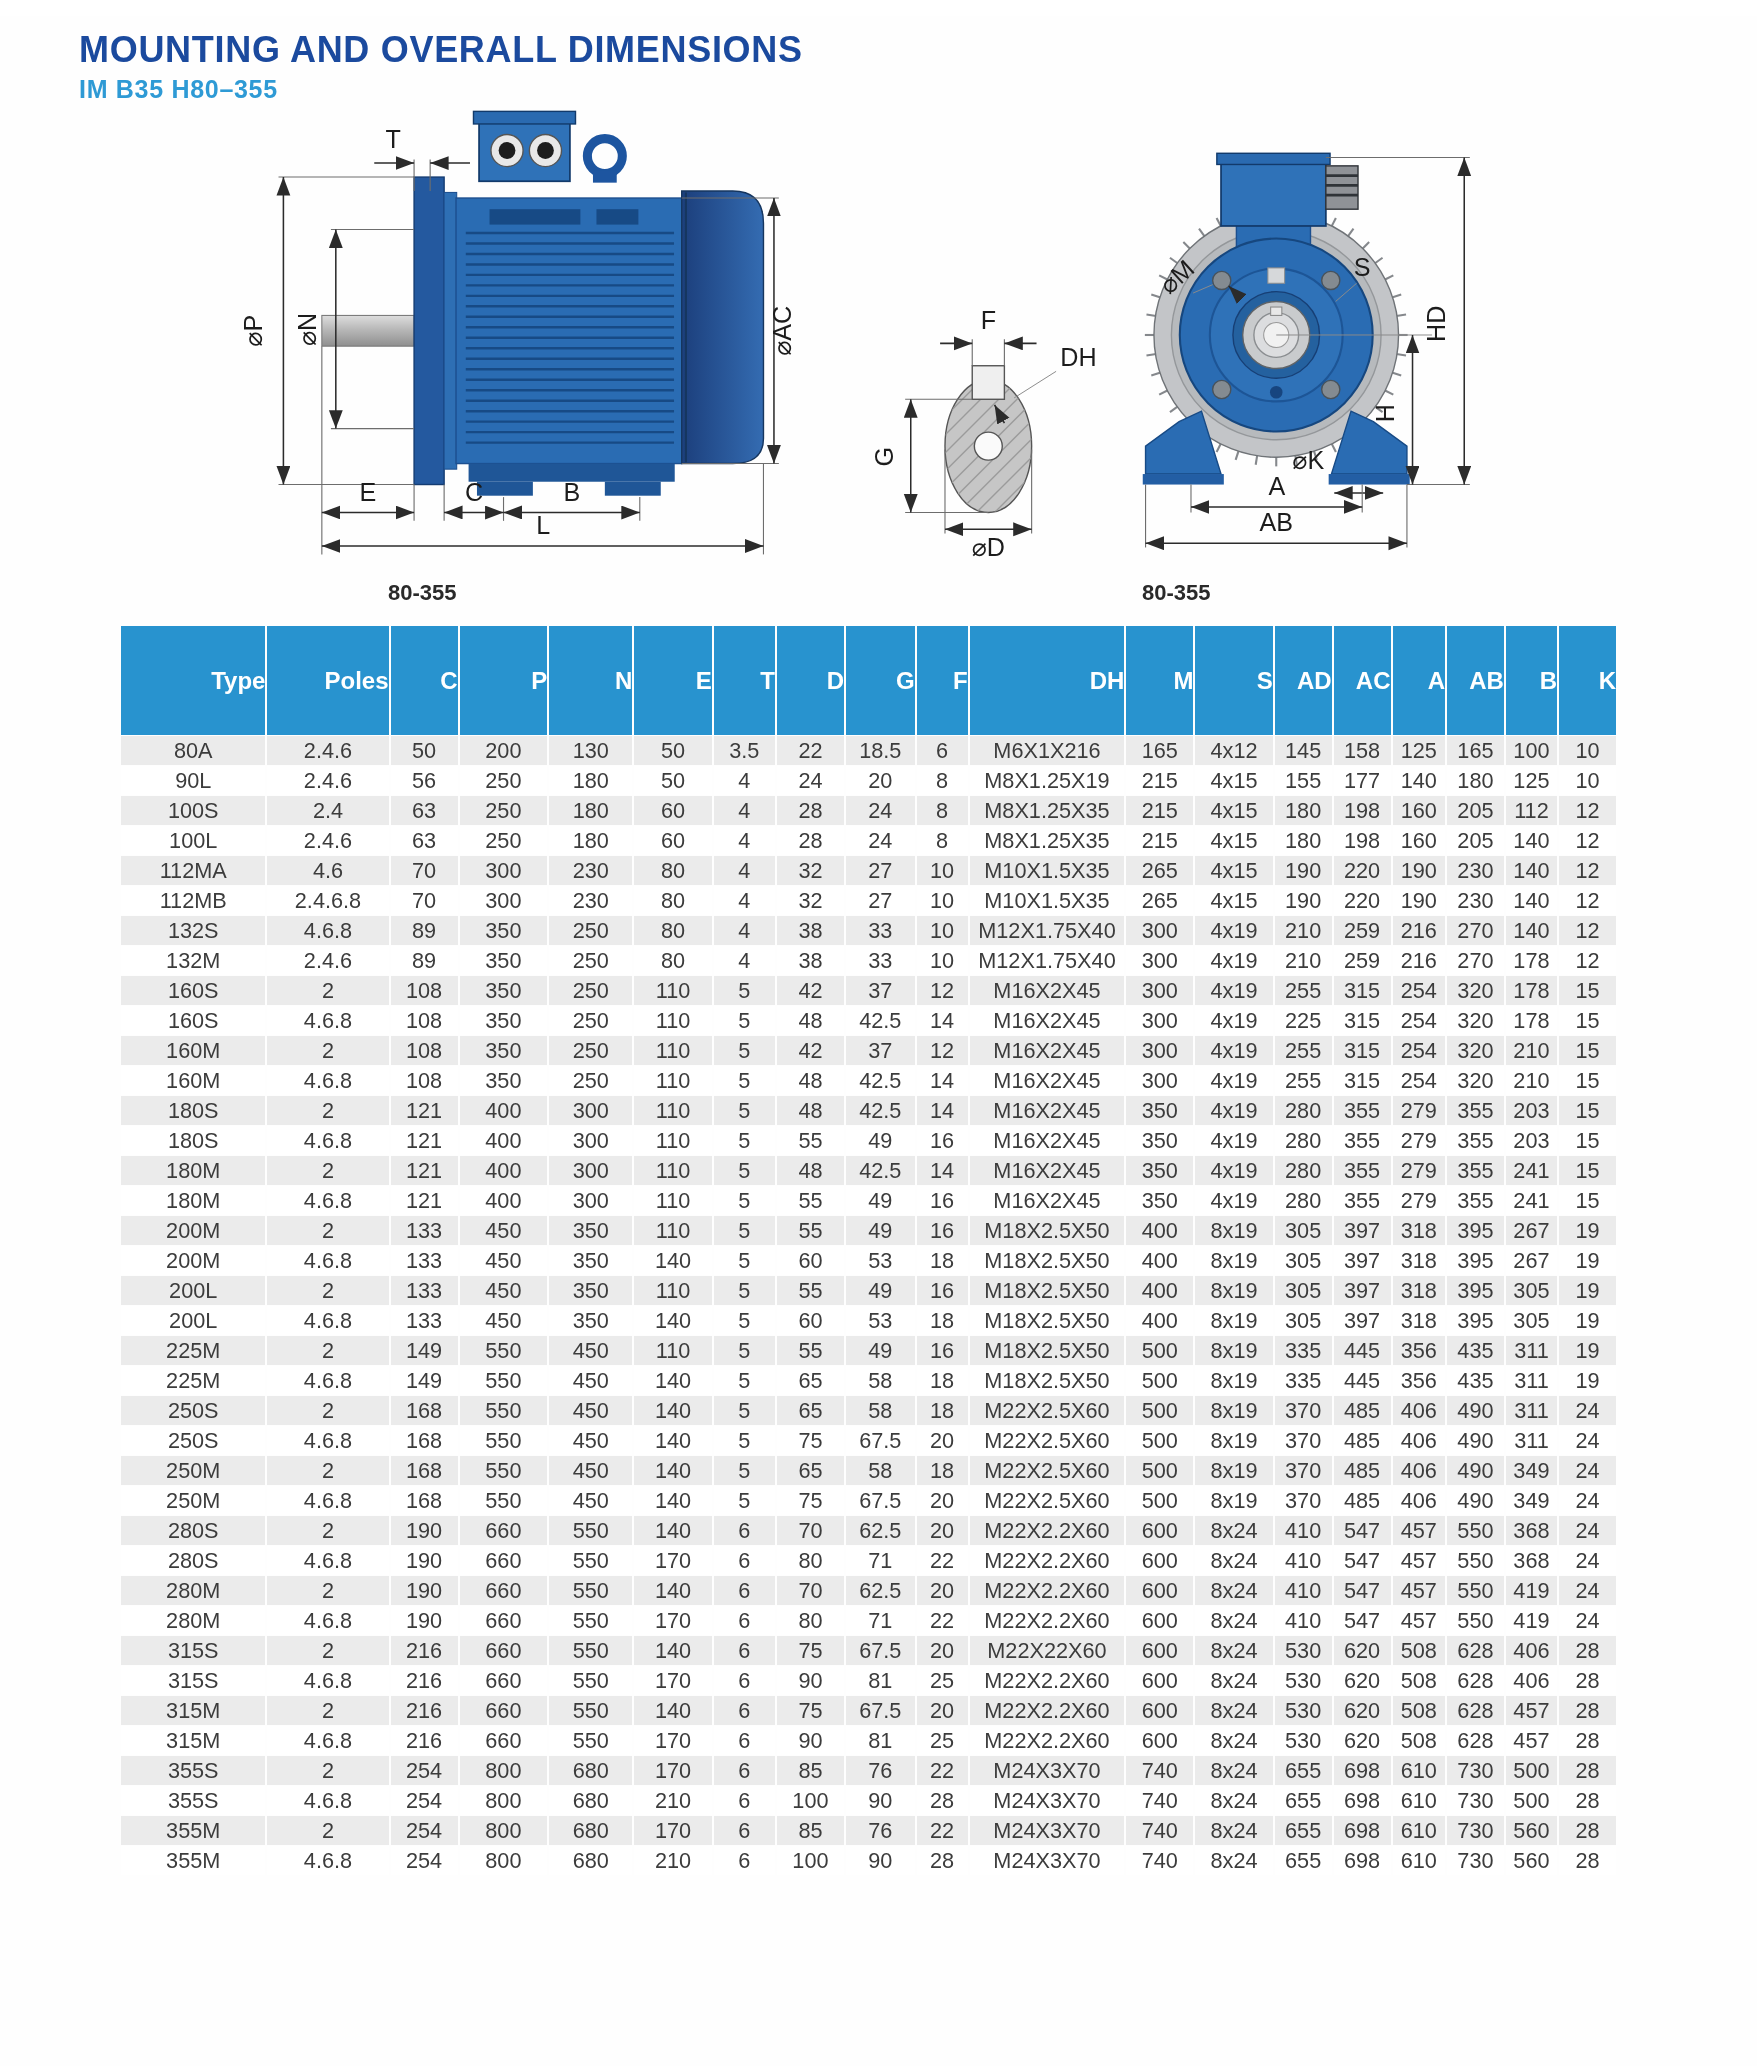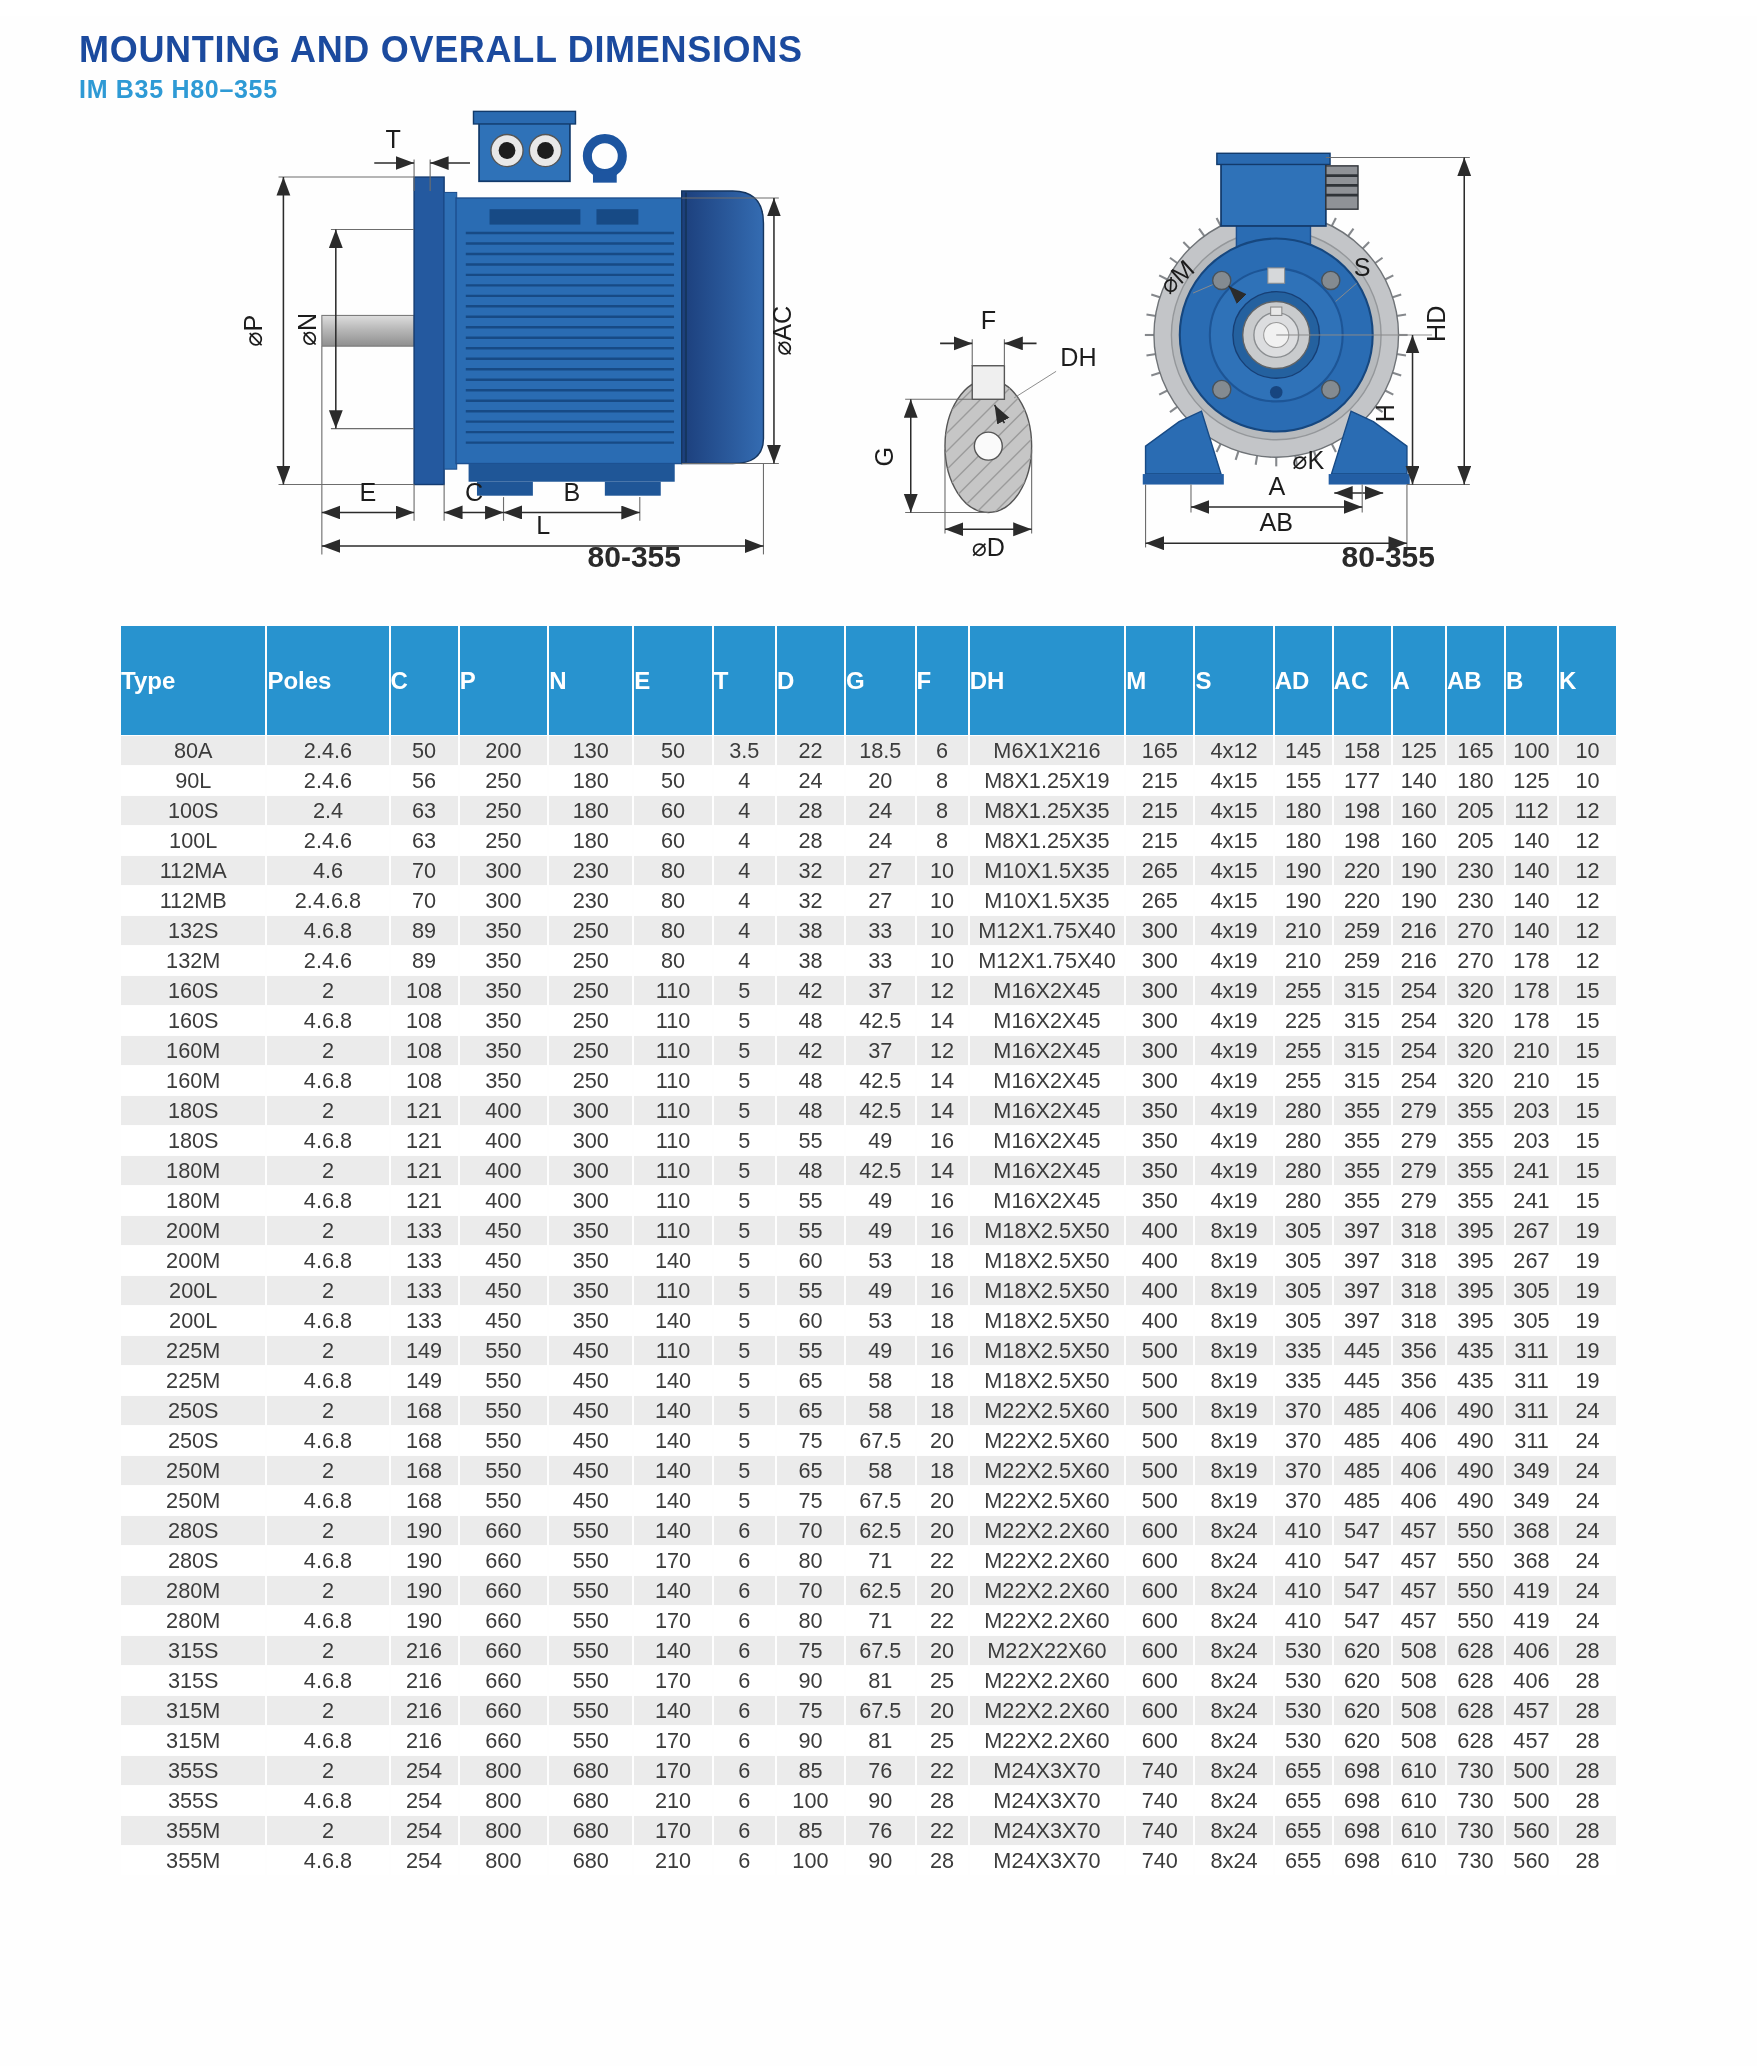--- a/index.html
+++ b/index.html
@@ -2,35 +2,35 @@
 <html style="--title-color: #1b4a9e; --subtitle-color: #2e9ad5; --header-bg: #2893cf; --row-alt: #ebebeb;font-size:11.2px"><head>
 <meta charset="utf-8">
 <style>
   html,body{margin:0;padding:0;background:#ffffff;}
   .page{position:relative;width:1757px;height:2066px;background:#fefefe;overflow:hidden;
         font-family:"Liberation Sans",sans-serif;margin-top:16px;}
   .title{position:absolute;left:79px;top:12.6px;font-size:36px;font-weight:bold;
          color:var(--title-color,#1b4a9e);letter-spacing:0.7px;}
   .subtitle{position:absolute;left:79px;top:59px;font-size:25px;font-weight:bold;
          color:var(--subtitle-color,#2e9ad5);letter-spacing:0.7px;}
-  .figure-caption{position:absolute;width:293px;text-align:right;top:524px;
-         font-size:30px;font-weight:bold;color:#2a2a2a;}
+  .figure-caption{position:absolute;width:293px;text-align:left;top:564px;
+         font-size:22px;font-weight:bold;color:#2a2a2a;}
   .cap-left{left:388px;} .cap-right{left:1142px;}
   svg.fig{position:absolute;top:77px;}
   svg.fig-side{left:231px;}
   svg.fig-front{left:873px;}
   svg text{font-family:"Liberation Sans","DejaVu Sans",sans-serif;font-size:36px;fill:#1c1c1c;}
   .dim{stroke:#2b2b2b;stroke-width:2.2;fill:none;}
   .ext{stroke:#6d6d6d;stroke-width:1.6;fill:none;}
   .thin{stroke:#8a8a8a;stroke-width:1.4;fill:none;}
 
   table.dims{position:absolute;left:119px;top:609px;width:1499px;border-collapse:separate;
          border-spacing:2.1px 1.4px;table-layout:fixed;}
   table.dims th{background:var(--header-bg,#2893cf);color:#fff;font-size:24px;font-weight:bold;
-         height:109px;text-align:left;vertical-align:middle;padding:0;}
+         height:109px;text-align:right;vertical-align:middle;padding:0;}
   table.dims td{height:29px;font-size:21.7px;color:#3c3c3c;text-align:center;vertical-align:middle;
          padding:0;white-space:nowrap;overflow:hidden;}
   table.dims tbody tr:nth-child(odd) td{background:var(--row-alt,#ebebeb);}
   table.dims tbody tr:nth-child(even) td{background:#ffffff;}
 </style>
 </head>
 <body>
 
 <div class="page">
 

